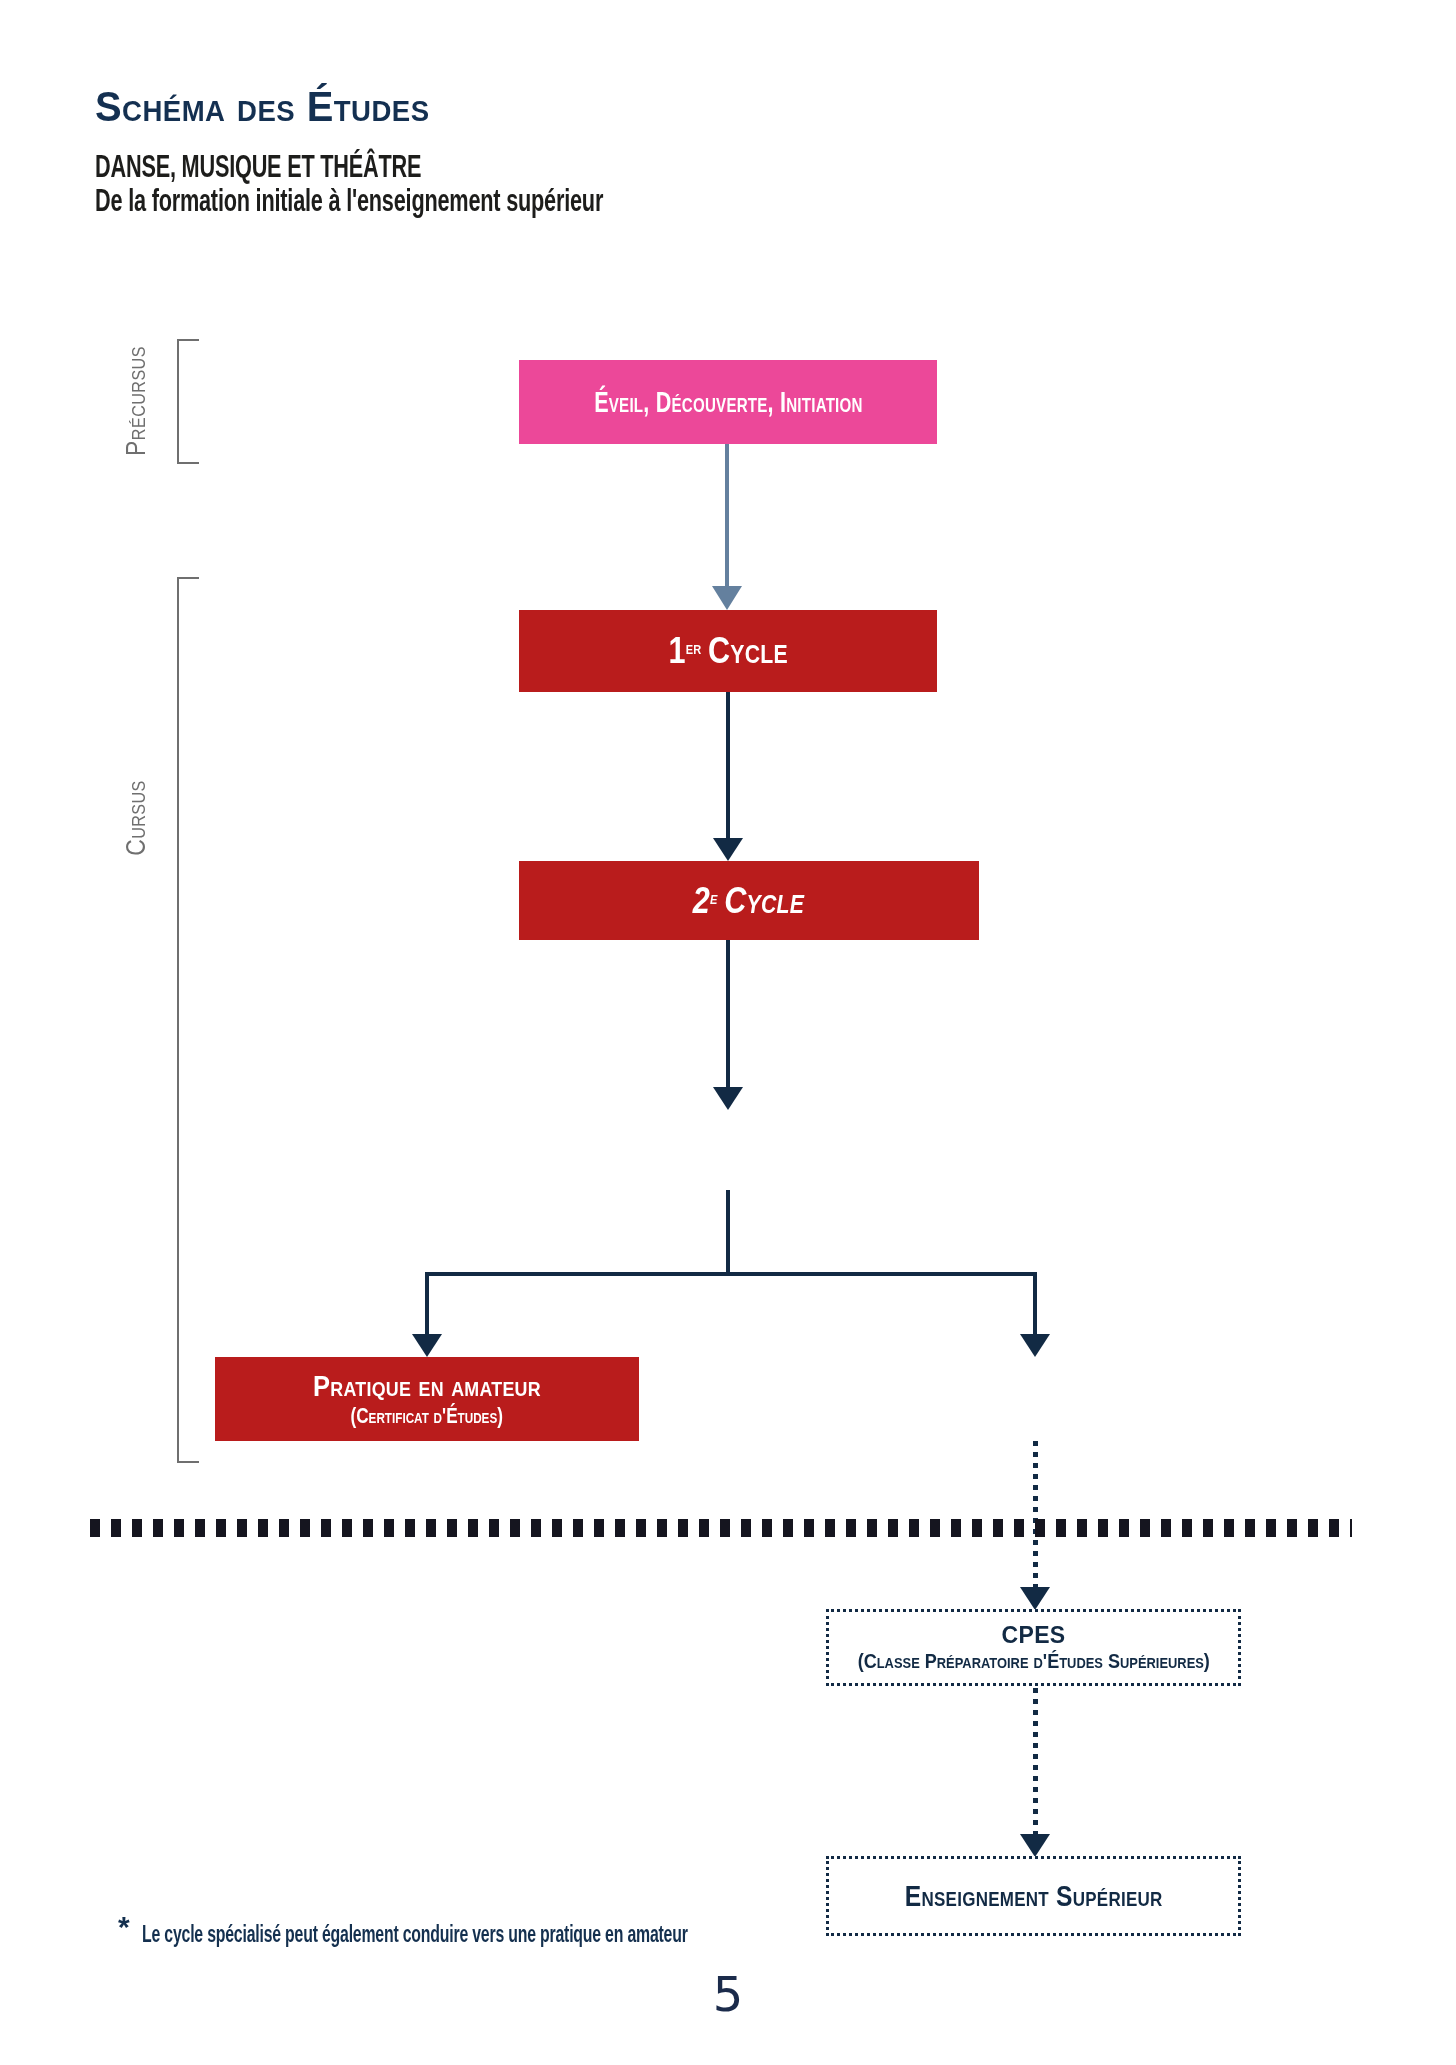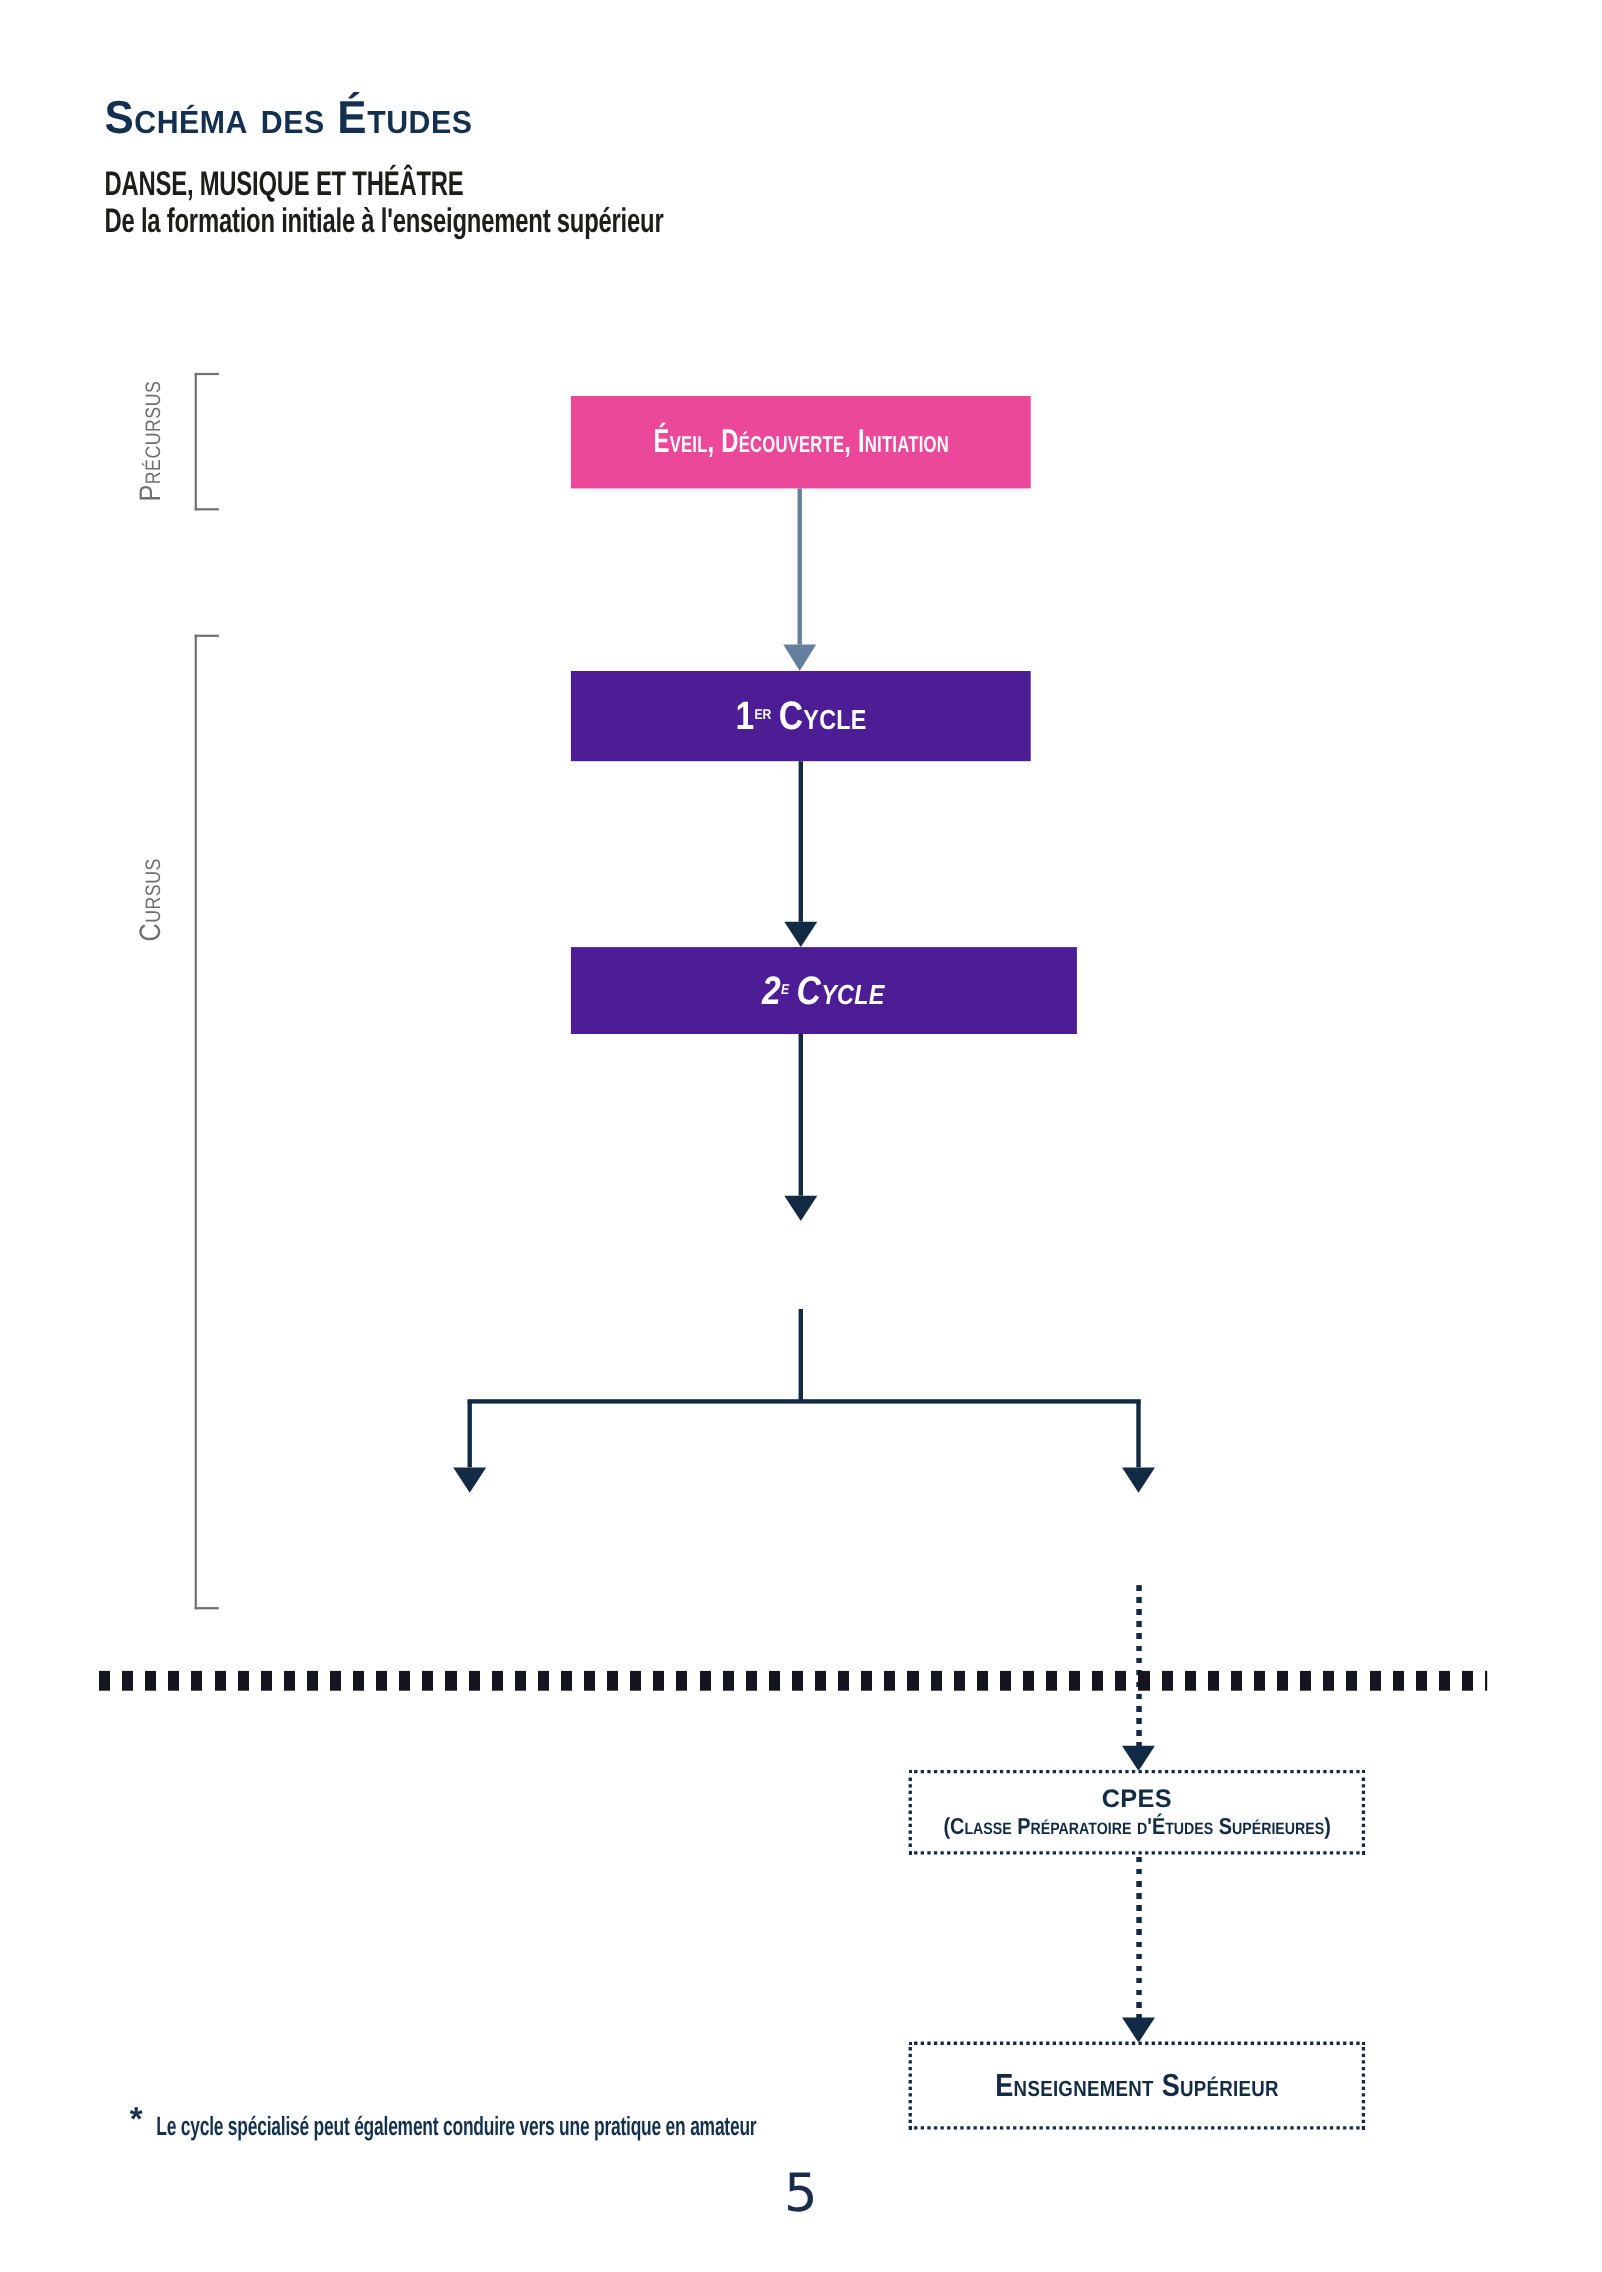--- a/index.html
+++ b/index.html
@@ -24,21 +24,21 @@
     position:absolute;width:160px;height:40px;display:flex;align-items:center;justify-content:center;
     color:#6f6f6f;font-size:27px;font-weight:normal;letter-spacing:.5px;
     transform:rotate(-90deg) scaleX(.85);white-space:nowrap;
   }
   .bk{position:absolute;background:#6f6f6f;}
   
   .box{
     position:absolute;display:flex;flex-direction:column;align-items:center;justify-content:center;
     box-sizing:border-box;
   }
-  .navy{background:#4c1d95;color:#ffffff;}
+  .navy{background:#b91c1c;color:#ffffff;}
   .slate{background:#ec4899;color:#ffffff;}
   .dotted{background:#ffffff;border:3px dotted #122a44;color:#122a44;}
   .box-label{font-weight:bold;font-size:30px;line-height:1.05;white-space:nowrap;letter-spacing:.3px;}
   .box-label.cyc{font-size:36px;}
   .box-sub{font-weight:bold;font-size:22px;line-height:1.1;white-space:nowrap;margin-top:2px;}
   .cx72{transform:scaleX(.72);transform-origin:center;}
   .cx78{transform:scaleX(.78);transform-origin:center;}
   .cx85{transform:scaleX(.85);transform-origin:center;}
   .cx86{transform:scaleX(.86);transform-origin:center;}
   sup{font-size:.52em;vertical-align:.5em;letter-spacing:0;}
@@ -121,20 +121,24 @@
 
   <div>
     <div class="ln navyc" style="left:726px;top:1190px;width:4px;height:84px;"></div>
     <div class="ln navyc" style="left:425px;top:1272px;width:612px;height:4px;"></div>
     <div class="ln navyc" style="left:425px;top:1274px;width:4px;height:60px;"></div>
     <div class="tri navyc" style="left:412px;top:1334px;"></div>
     <div class="ln navyc" style="left:1033px;top:1274px;width:4px;height:60px;"></div>
     <div class="tri navyc" style="left:1020px;top:1334px;"></div>
   </div>
 
+  <div class="box navy" style="left:215px;top:1357px;width:424px;height:84px;">
+    <div class="box-label sc cx85">Pratique en amateur</div>
+    <div class="box-sub sc cx78">(Certificat d'Études)</div>
+  </div>
 
 
   <div>
     <div class="vdots" style="left:1033px;top:1441px;height:150px;"></div>
     <div class="tri navyc" style="left:1020px;top:1587px;"></div>
   </div>
 
   <div class="sep"></div>
 
   <div class="box dotted" style="left:826px;top:1609px;width:415px;height:77px;">

